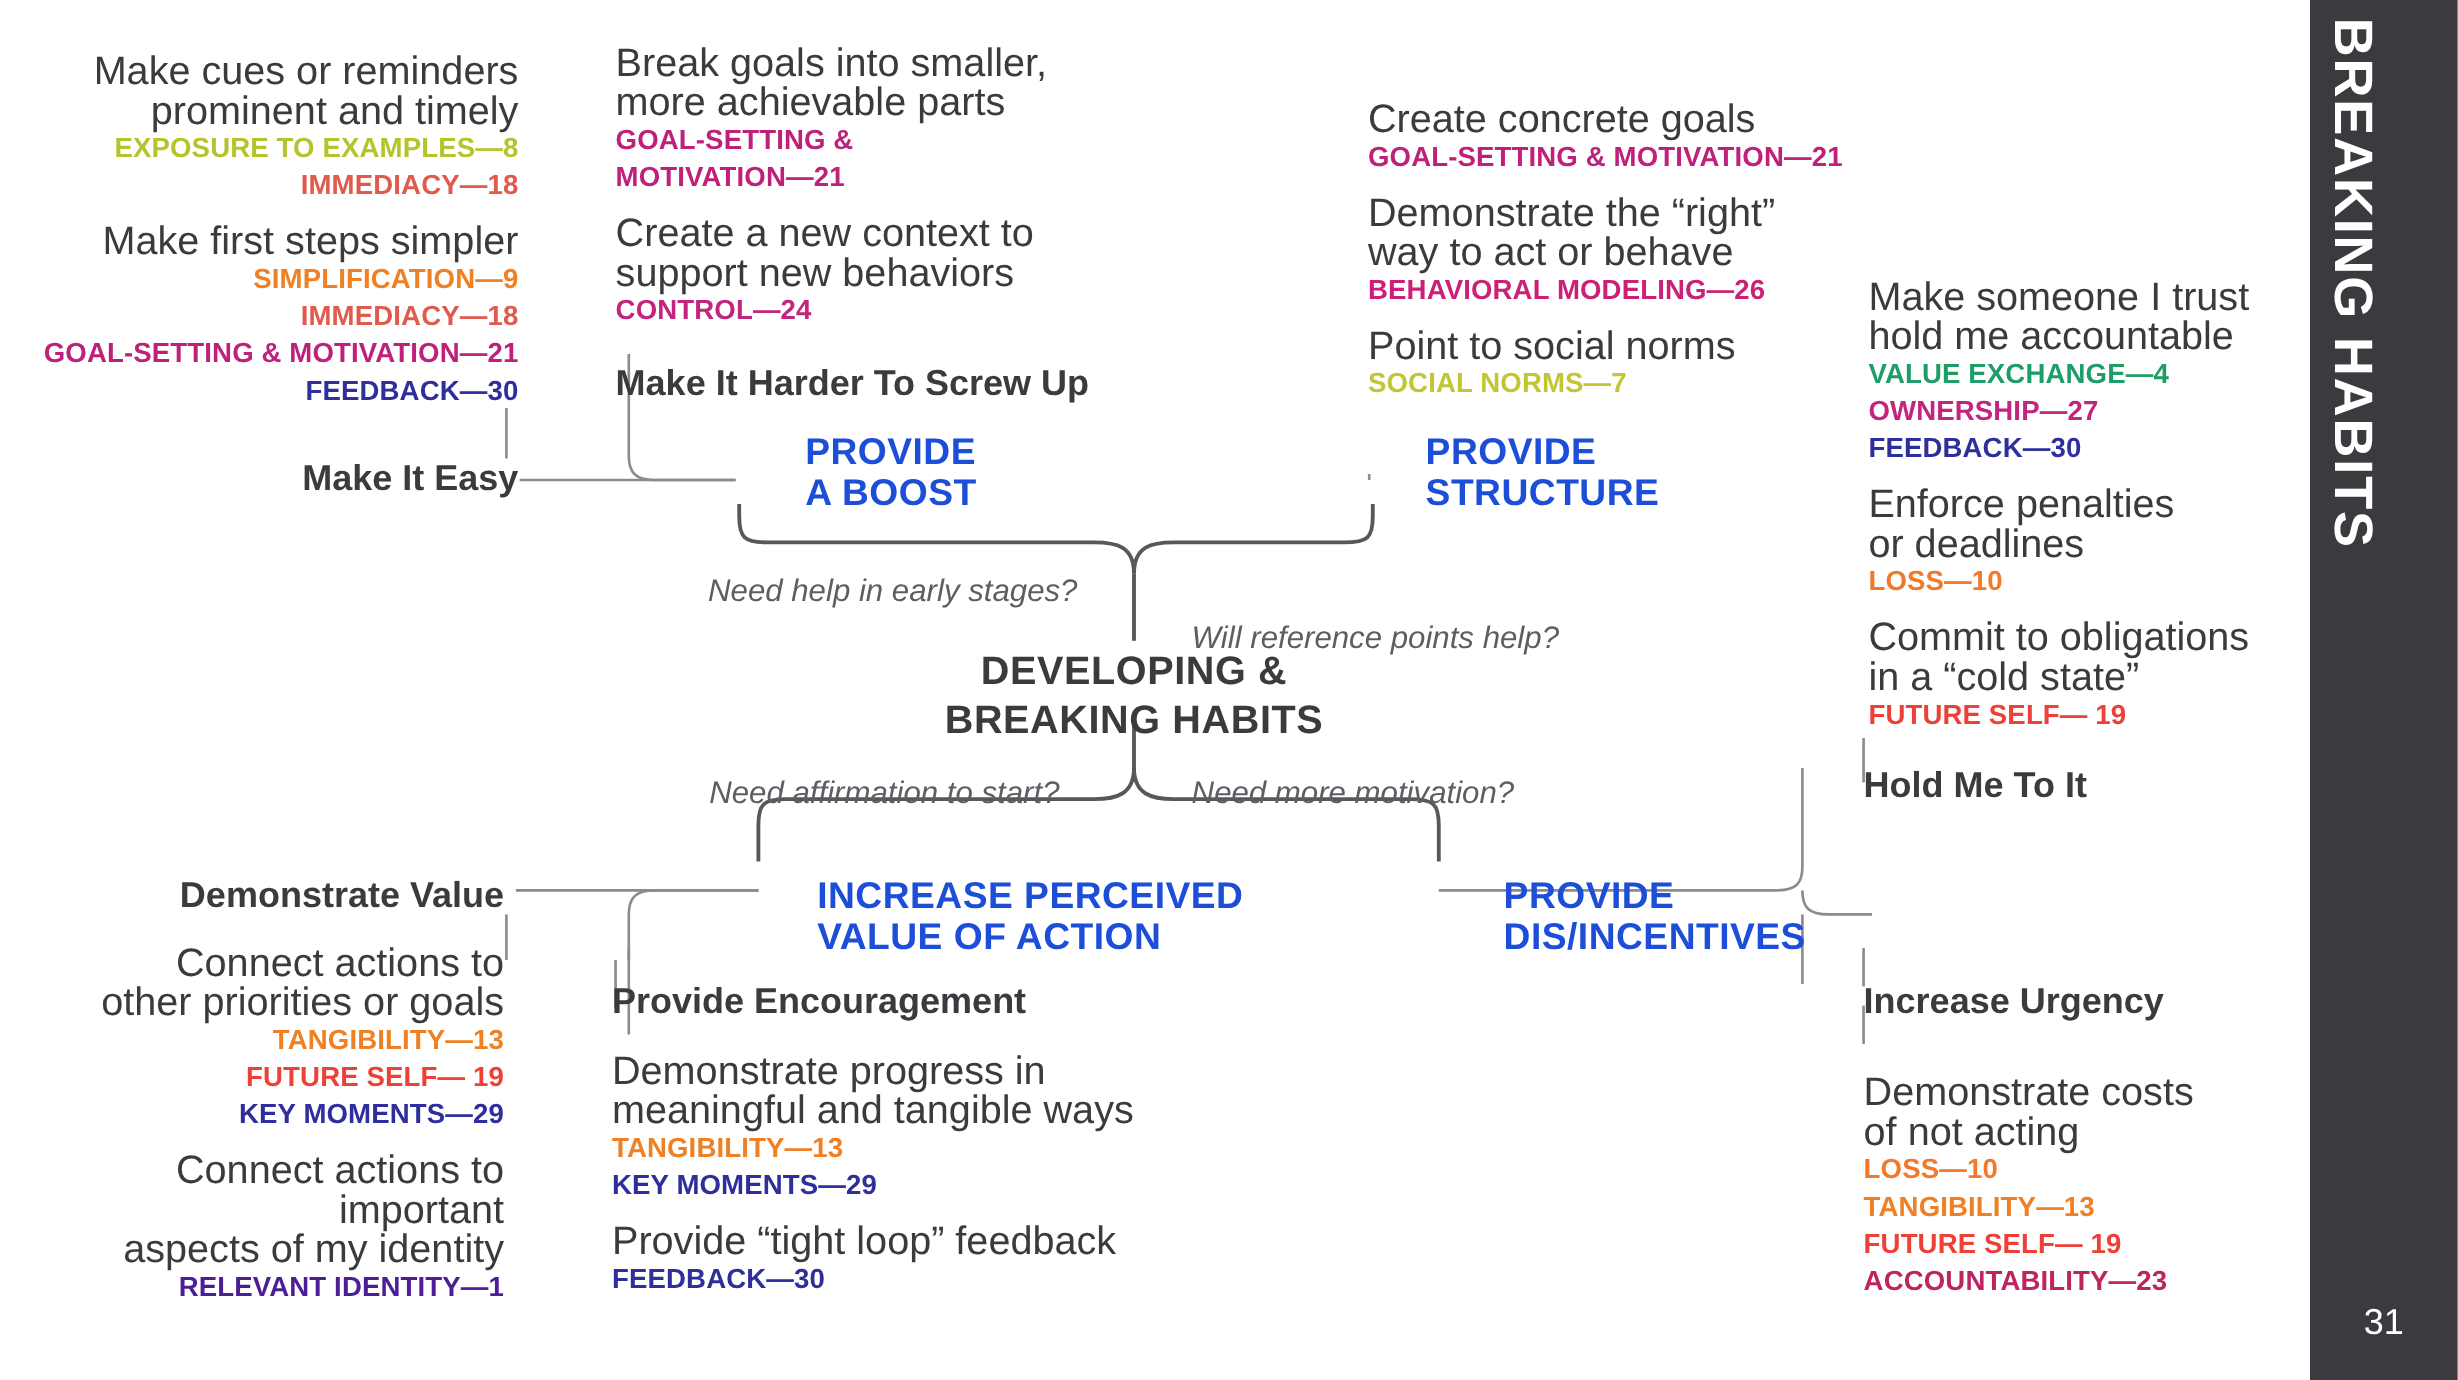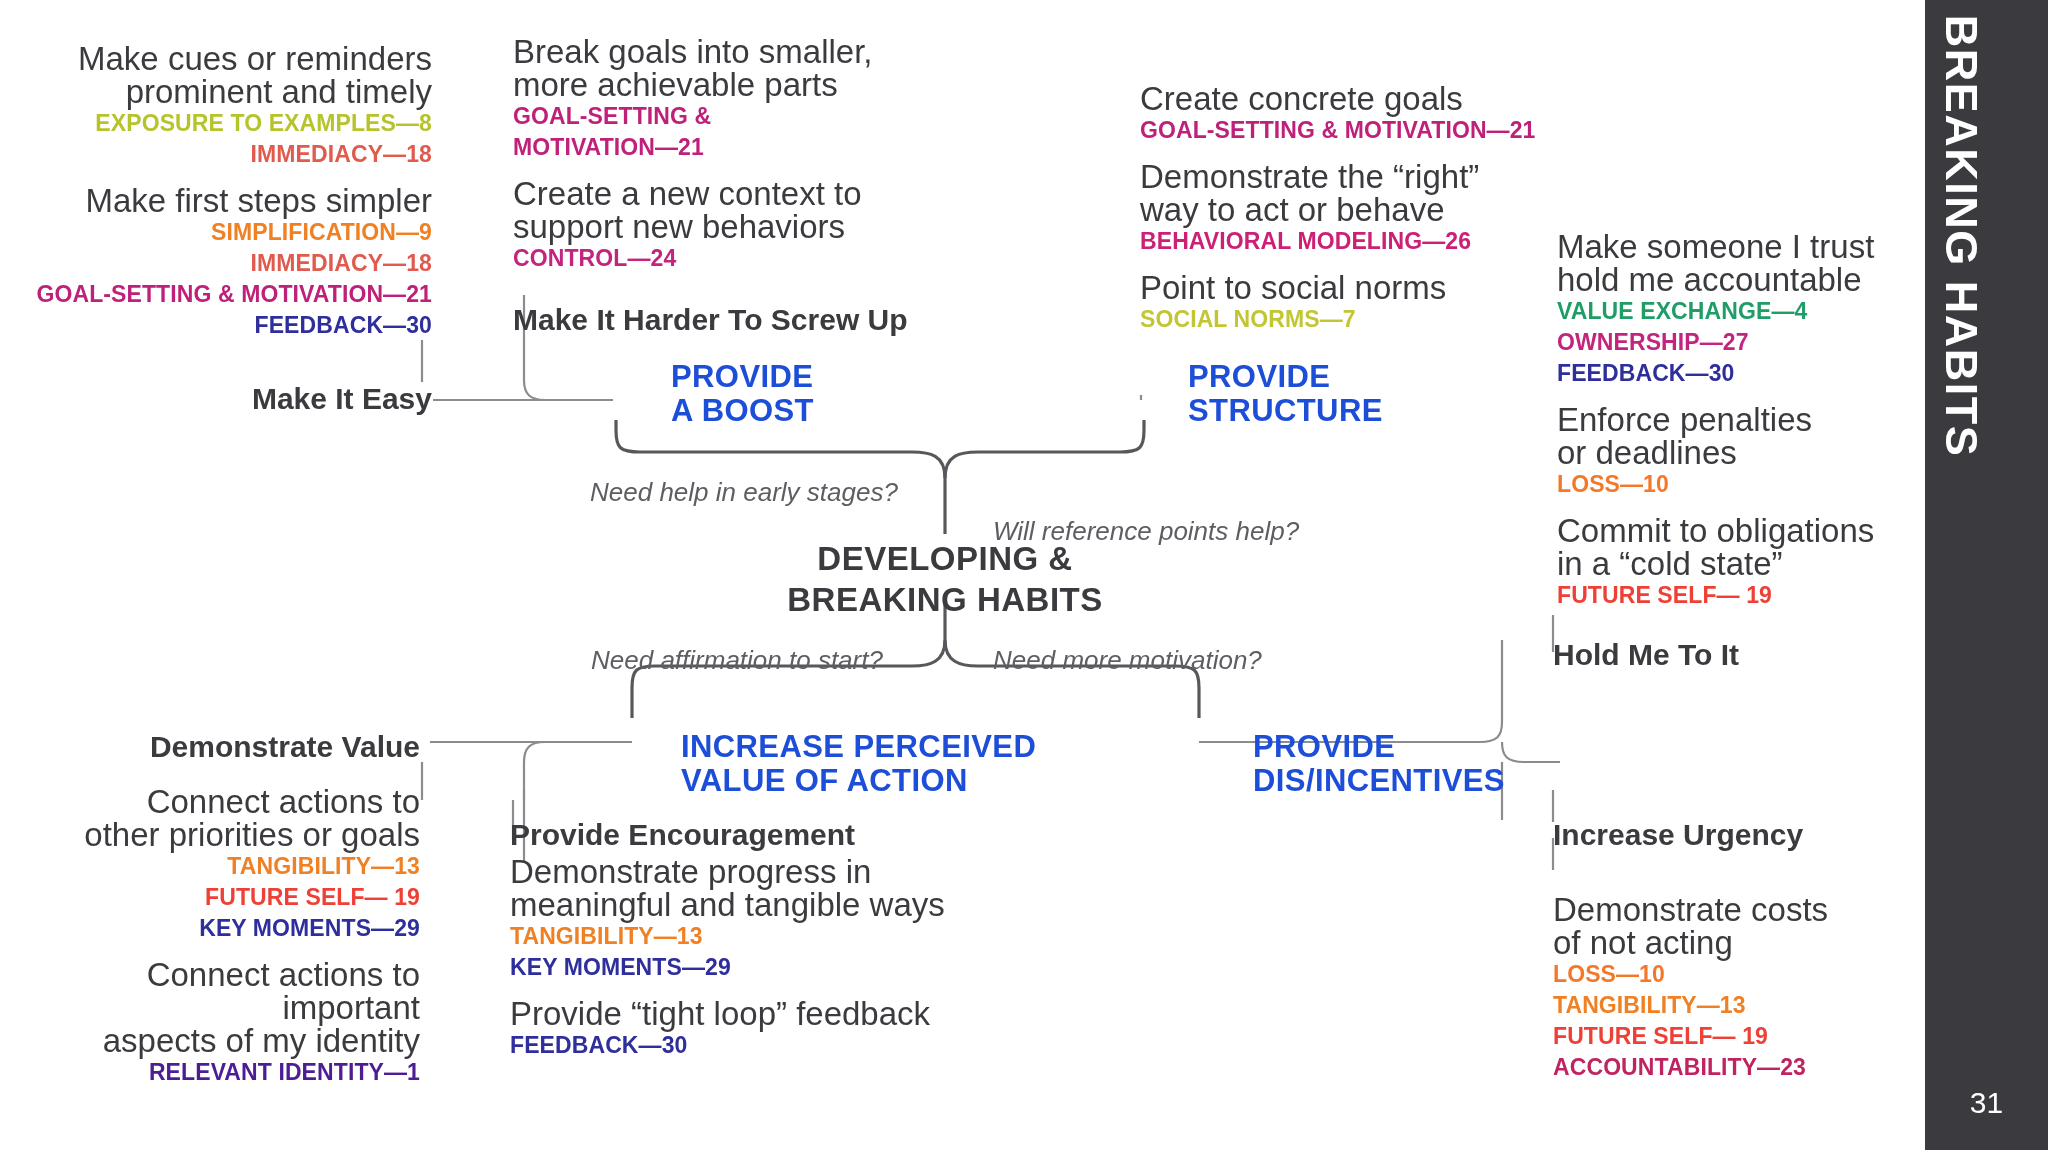--- a/index.html
+++ b/index.html
@@ -213,21 +213,21 @@
       <div class="line-note">Connect actions to important
 aspects of my identity</div>
       <div class="tag" style="color:#4c1d95">RELEVANT IDENTITY—1</div>
     </div>
   </div>
 
   <div class="blk la sub-head" style="left:510px; top:818px; width:480px;">Provide Encouragement</div>
 
   <div class="blk la branch-head" style="left:633px; top:730px; width:360px;">INCREASE PERCEIVED
 VALUE OF ACTION</div>
-  <div class="blk la" style="left:510px; top:855px; width:480px;">
+  <div class="blk la" style="left:510px; top:875px; width:480px;">
     <div class="grp">
       <div class="line-note">Demonstrate progress in
 meaningful and tangible ways</div>
       <div class="tag" style="color:#ef8023">TANGIBILITY—13</div>
       <div class="tag" style="color:#2e2e9c">KEY MOMENTS—29</div>
     </div>
     <div class="grp">
       <div class="line-note">Provide “tight loop” feedback</div>
       <div class="tag" style="color:#2e2e9c">FEEDBACK—30</div>
     </div>

